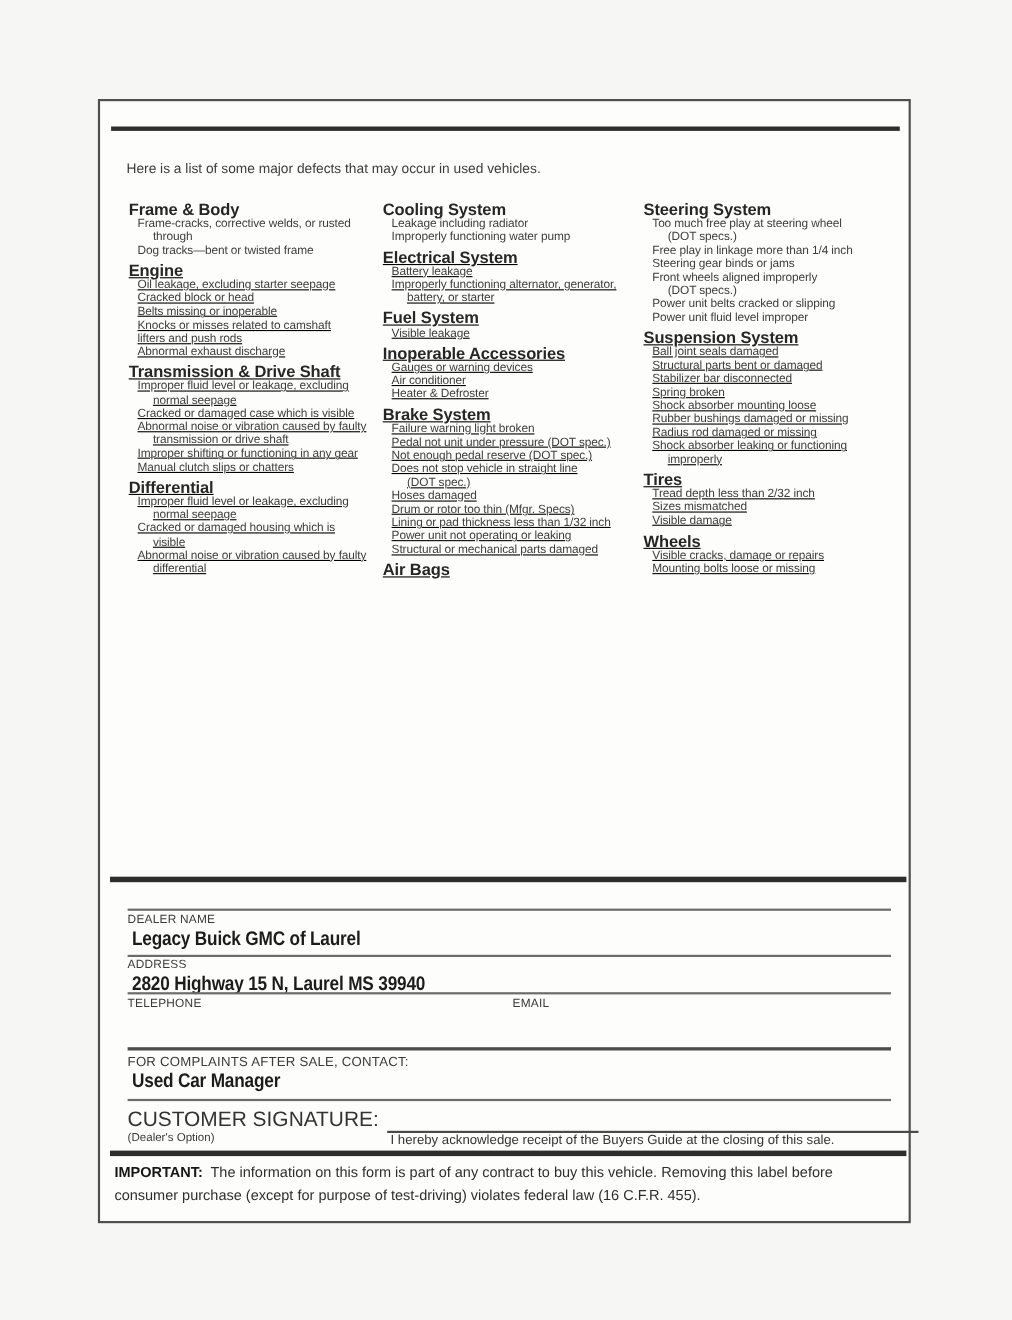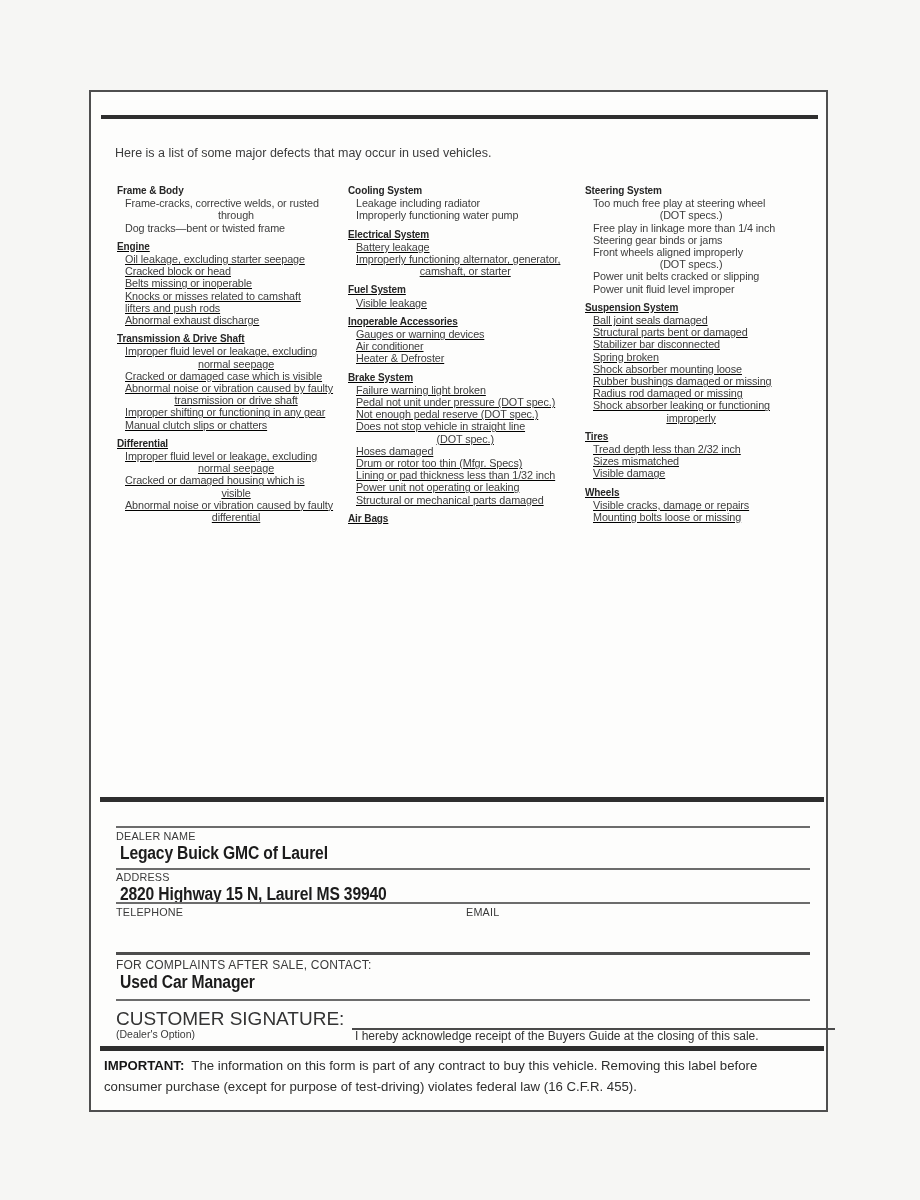--- a/index.html
+++ b/index.html
@@ -10,23 +10,23 @@
     -webkit-font-smoothing:antialiased;
   }
   .page{
     position:absolute;left:89px;top:90px;width:735px;height:1018px;
     background:#fdfdfc;border:2px solid #4f4f4f;
   }
   .rule-thick{position:absolute;background:#2e2e2e;height:4px;}
   .intro{position:absolute;left:24px;top:54px;font-size:12.5px;color:#3c3c3c;}
   .col{position:absolute;top:93px;}
   .cat:not(:first-child){margin-top:7px;text-decoration:underline;}
-  .cat-title{font-weight:bold;font-size:10px;line-height:12.2px;color:#262626;letter-spacing:-0.1px;white-space:nowrap;}
+  .cat-title{font-weight:bold;font-size:15px;line-height:12.2px;color:#262626;letter-spacing:-0.1px;white-space:nowrap;}
   .line{font-size:10.8px;line-height:12.2px;color:#3d3d3d;padding-left:8px;white-space:nowrap;letter-spacing:-0.1px;}
-  .line.cont{padding-left:22px;text-align:center;}
+  .line.cont{padding-left:22px;}
   .fline{position:absolute;left:25px;width:694px;height:2px;background:#6c6c6c;}
   .fline.heavy{height:3px;background:#4d4d4d;}
   .flabel{position:absolute;font-size:10.8px;color:#3a3a3a;letter-spacing:0.2px;white-space:nowrap;}
   .fvalue{
     position:absolute;font-size:18px;font-weight:bold;color:#1c1c1c;
     letter-spacing:-0.2px;white-space:nowrap;
     transform:scaleX(0.87);transform-origin:left top;
   }
   .sig-row{position:absolute;left:25px;top:916px;width:719px;display:flex;align-items:flex-end;}
   .sig-label{font-size:19px;color:#333;white-space:nowrap;}
@@ -87,21 +87,21 @@
   <div class="col" style="left:257px;">
       <div class="cat">
         <div class="cat-title">Cooling System</div>
         <div class="line">Leakage including radiator</div>
         <div class="line">Improperly functioning water pump</div>
       </div>
       <div class="cat">
         <div class="cat-title">Electrical System</div>
         <div class="line">Battery leakage</div>
         <div class="line">Improperly functioning alternator, generator,</div>
-        <div class="line cont">camshaft, or starter</div>
+        <div class="line cont">battery, or starter</div>
       </div>
       <div class="cat">
         <div class="cat-title">Fuel System</div>
         <div class="line">Visible leakage</div>
       </div>
       <div class="cat">
         <div class="cat-title">Inoperable Accessories</div>
         <div class="line">Gauges or warning devices</div>
         <div class="line">Air conditioner</div>
         <div class="line">Heater &amp; Defroster</div>

